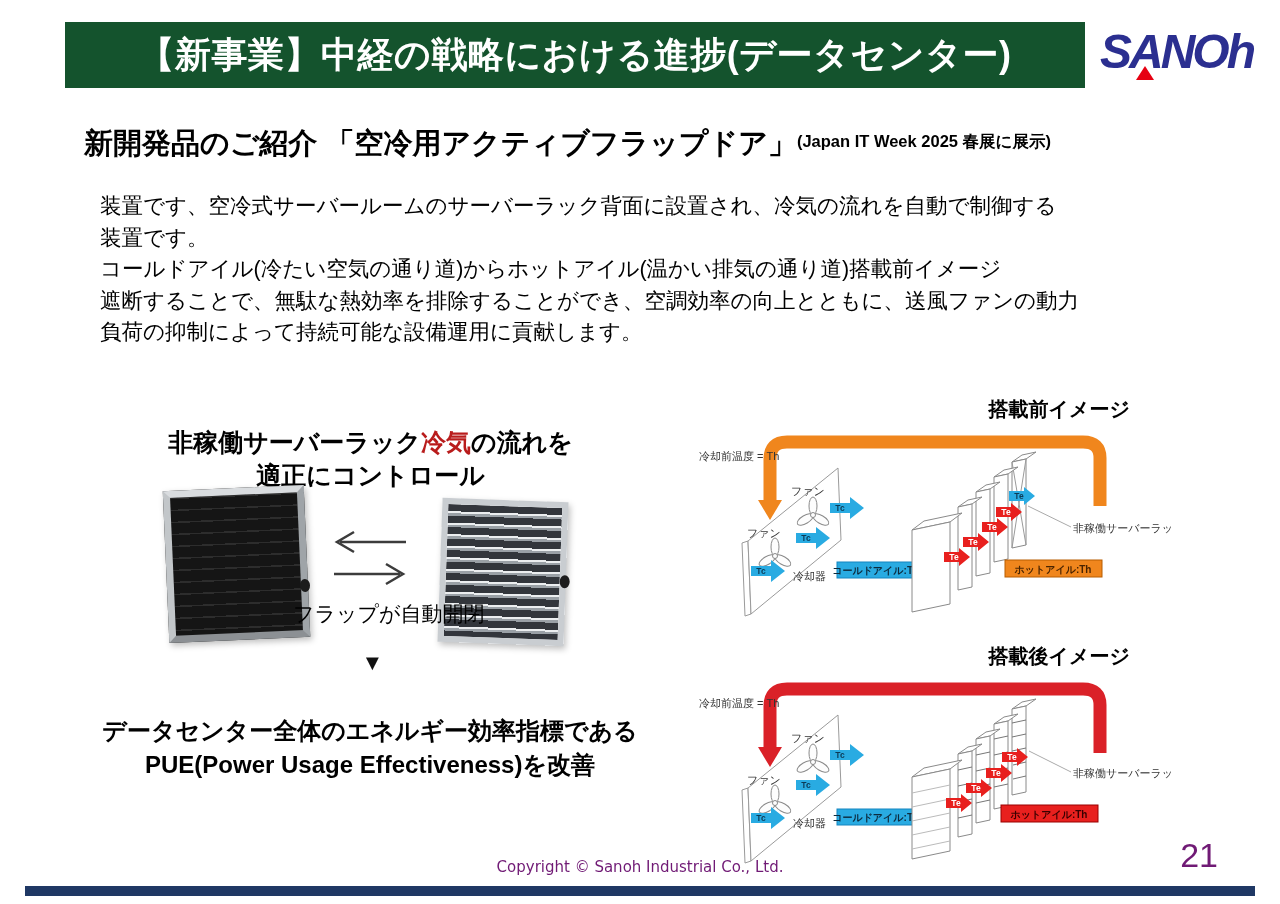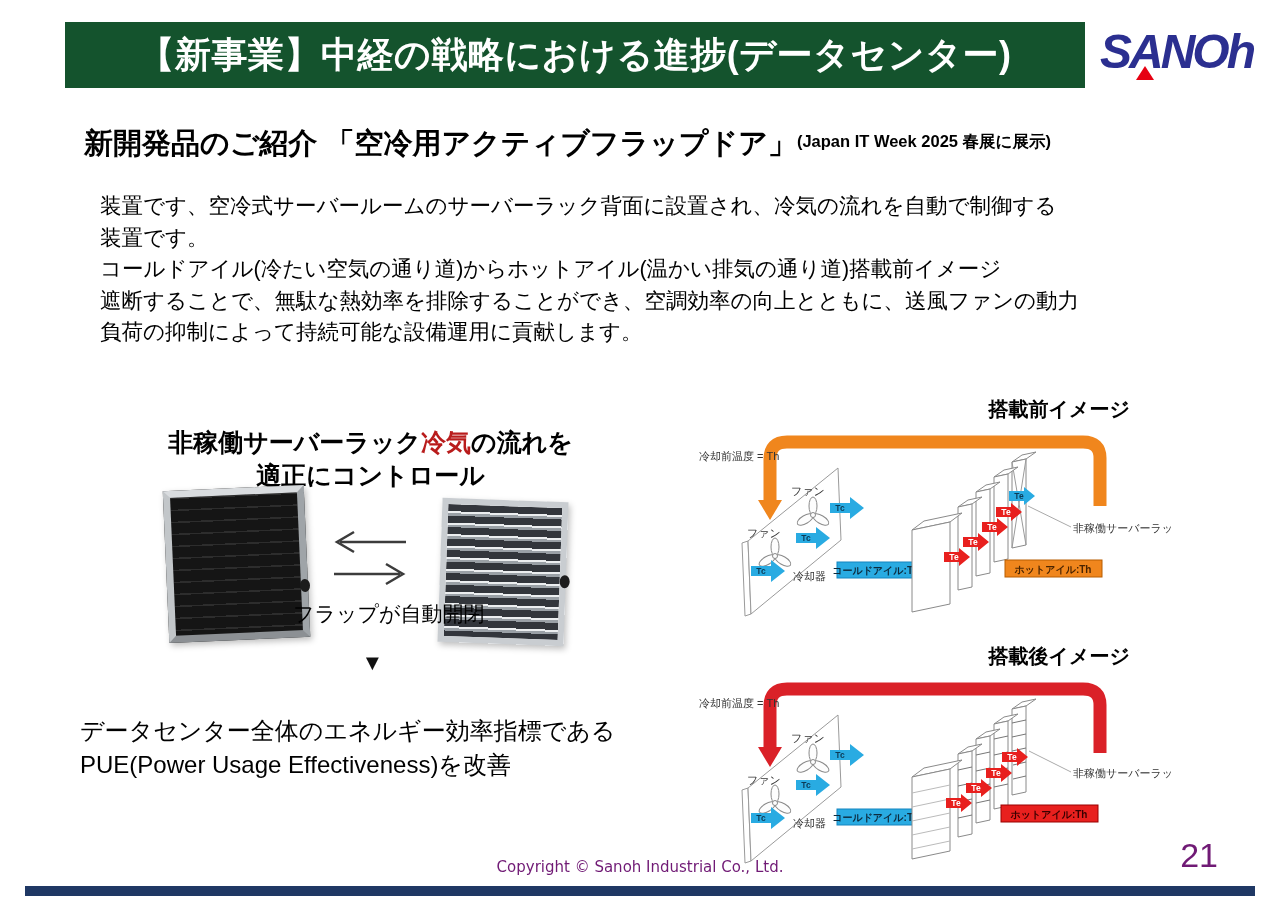--- a/index.html
+++ b/index.html
@@ -41,22 +41,22 @@
     border:6px solid #c9cdd1;
     background:repeating-linear-gradient(180deg, #33363c 0 7px, #eceef0 7px 9px, #9aa0a6 9px 11.5px);
     box-shadow:2px 3px 6px rgba(0,0,0,0.25); }
   .knob { position:absolute; width:10px; height:13px; background:#1c1c1c; border-radius:50%; }
   .door-closed .knob { right:-9px; bottom:38px; }
   .door-open .knob { right:-10px; bottom:52px; }
 
   .swap-arrows { position:absolute; left:328px; top:528px; }
   .flap-caption { position:absolute; left:293px; top:600px; font-size:21px; white-space:nowrap; }
   .down-triangle { position:absolute; left:285px; top:650px; width:175px; text-align:center; font-size:22px; color:#111; }
-  .pue-text { position:absolute; left:80px; top:714px; width:580px; text-align:left;
-    font-size:24px; font-weight:normal; line-height:1.4; white-space:nowrap; }
+  .pue-text { position:absolute; left:80px; top:714px; width:580px; text-align:center;
+    font-size:24px; font-weight:bold; line-height:1.4; white-space:nowrap; }
 
   
   .diagram { position:absolute; left:693px; width:480px; height:240px; }
   .diagram-before { top:396px; }
   .diagram-after  { top:643px; }
   svg text { font-family:"Liberation Sans", sans-serif; }
   .dg-title { font-size:20px; font-weight:bold; fill:#000; }
   .dg-small { font-size:11px; fill:#333; }
   .dg-badge { font-size:10px; font-weight:bold; }
   .dg-arrow-label { font-size:8.5px; font-weight:bold; }

